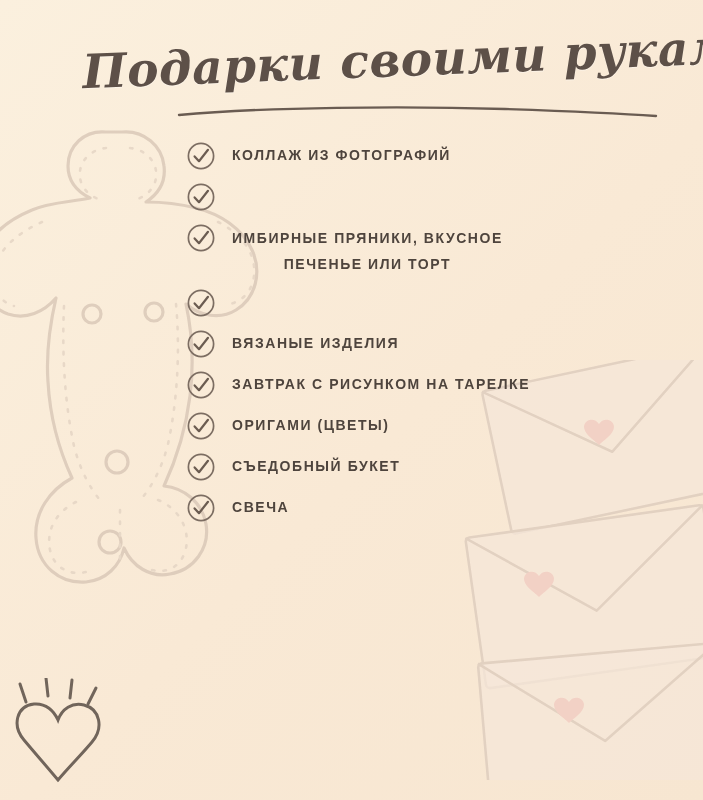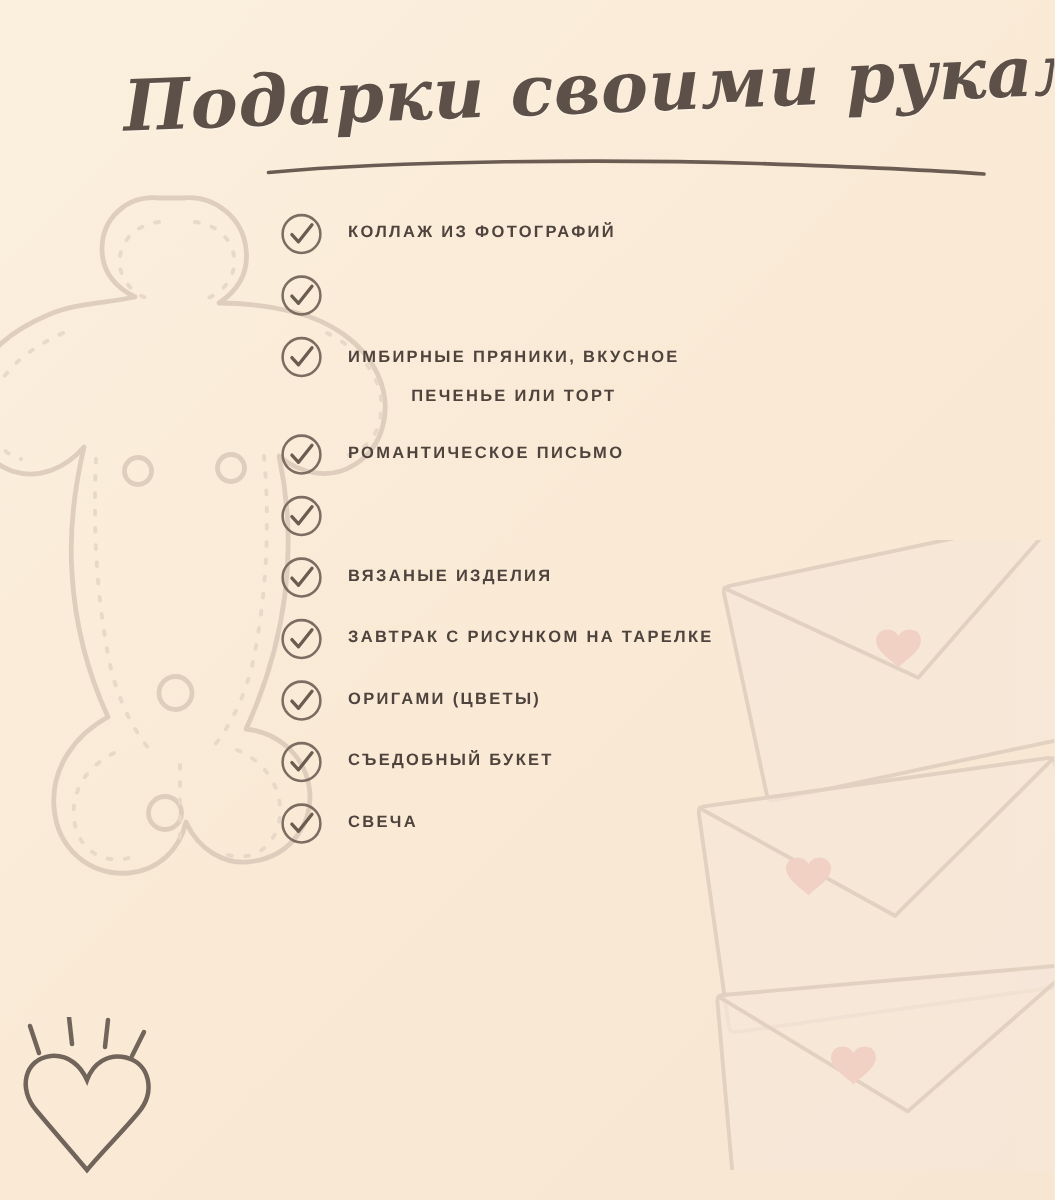--- a/index.html
+++ b/index.html
@@ -94,21 +94,21 @@
   .check {
     flex: 0 0 auto;
     width: 30px;
     height: 30px;
     margin-right: 16px;
     margin-top: 1px;
   }
   .check svg { display: block; }
   .label {
     font-family: "Liberation Sans", sans-serif;
-    font-size: 11px;
+    font-size: 14px;
     font-weight: bold;
     letter-spacing: 1.55px;
     line-height: 25px;
     color: #4e443d;
     text-transform: uppercase;
     padding-top: 3px;
     white-space: pre-line;
   }
   .row.two-line .label { line-height: 26px; text-align: center; }
 </style>
@@ -217,29 +217,20 @@
       <span class="check">
         <svg width="30" height="30" viewBox="0 0 30 30">
           <circle cx="15" cy="15" r="12.6" fill="none" stroke="#7c6d62" stroke-width="1.7"></circle>
           <path d="M8.6 15.4 L13 20.2 L22 8.8" fill="none" stroke="#6b5c51" stroke-width="2.2" stroke-linecap="round" stroke-linejoin="round"></path>
         </svg>
       </span>
       <span class="label">ИМБИРНЫЕ ПРЯНИКИ, ВКУСНОЕ
 ПЕЧЕНЬЕ ИЛИ ТОРТ</span>
     </div>
 
-    <div class="row">
-      <span class="check">
-        <svg width="30" height="30" viewBox="0 0 30 30">
-          <circle cx="15" cy="15" r="12.6" fill="none" stroke="#7c6d62" stroke-width="1.7"></circle>
-          <path d="M8.6 15.4 L13 20.2 L22 8.8" fill="none" stroke="#6b5c51" stroke-width="2.2" stroke-linecap="round" stroke-linejoin="round"></path>
-        </svg>
-      </span>
-      <span class="label">РОМАНТИЧЕСКОЕ ПИСЬМО</span>
-    </div>
 
 
     <div class="row">
       <span class="check">
         <svg width="30" height="30" viewBox="0 0 30 30">
           <circle cx="15" cy="15" r="12.6" fill="none" stroke="#7c6d62" stroke-width="1.7"></circle>
           <path d="M8.6 15.4 L13 20.2 L22 8.8" fill="none" stroke="#6b5c51" stroke-width="2.2" stroke-linecap="round" stroke-linejoin="round"></path>
         </svg>
       </span>
     </div>

